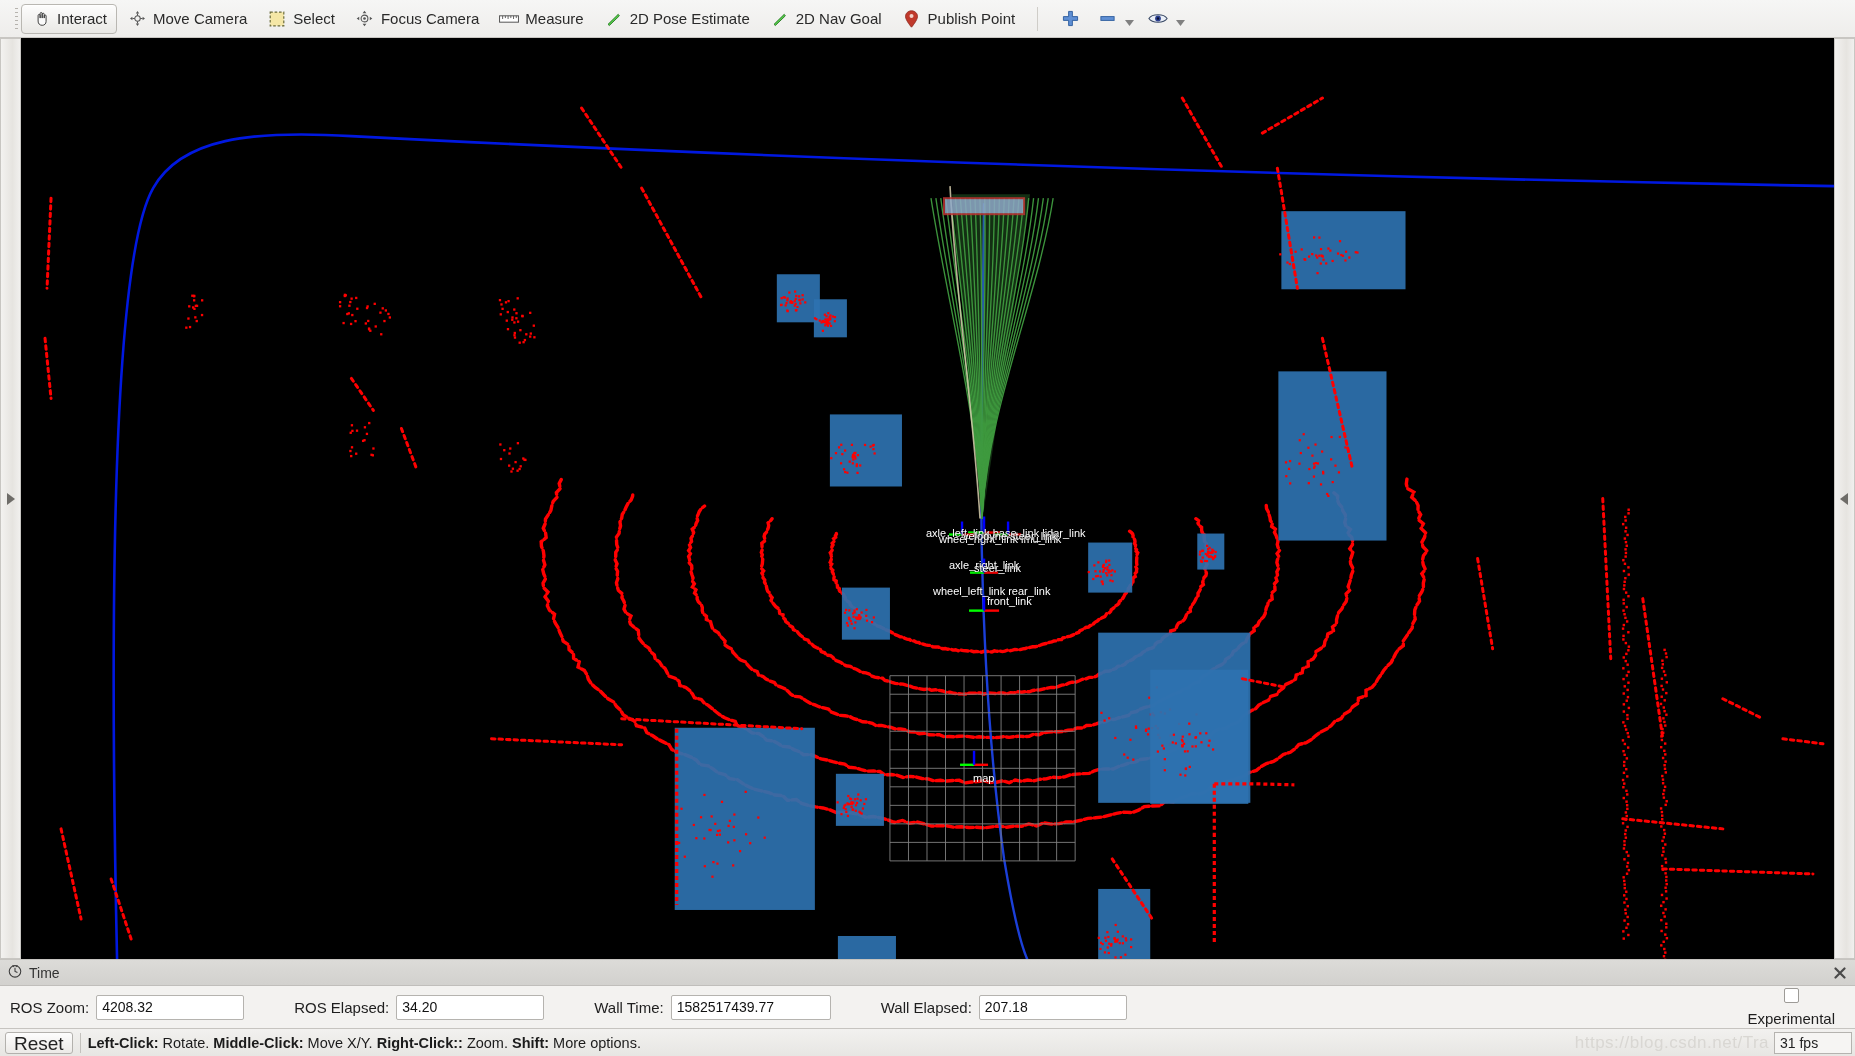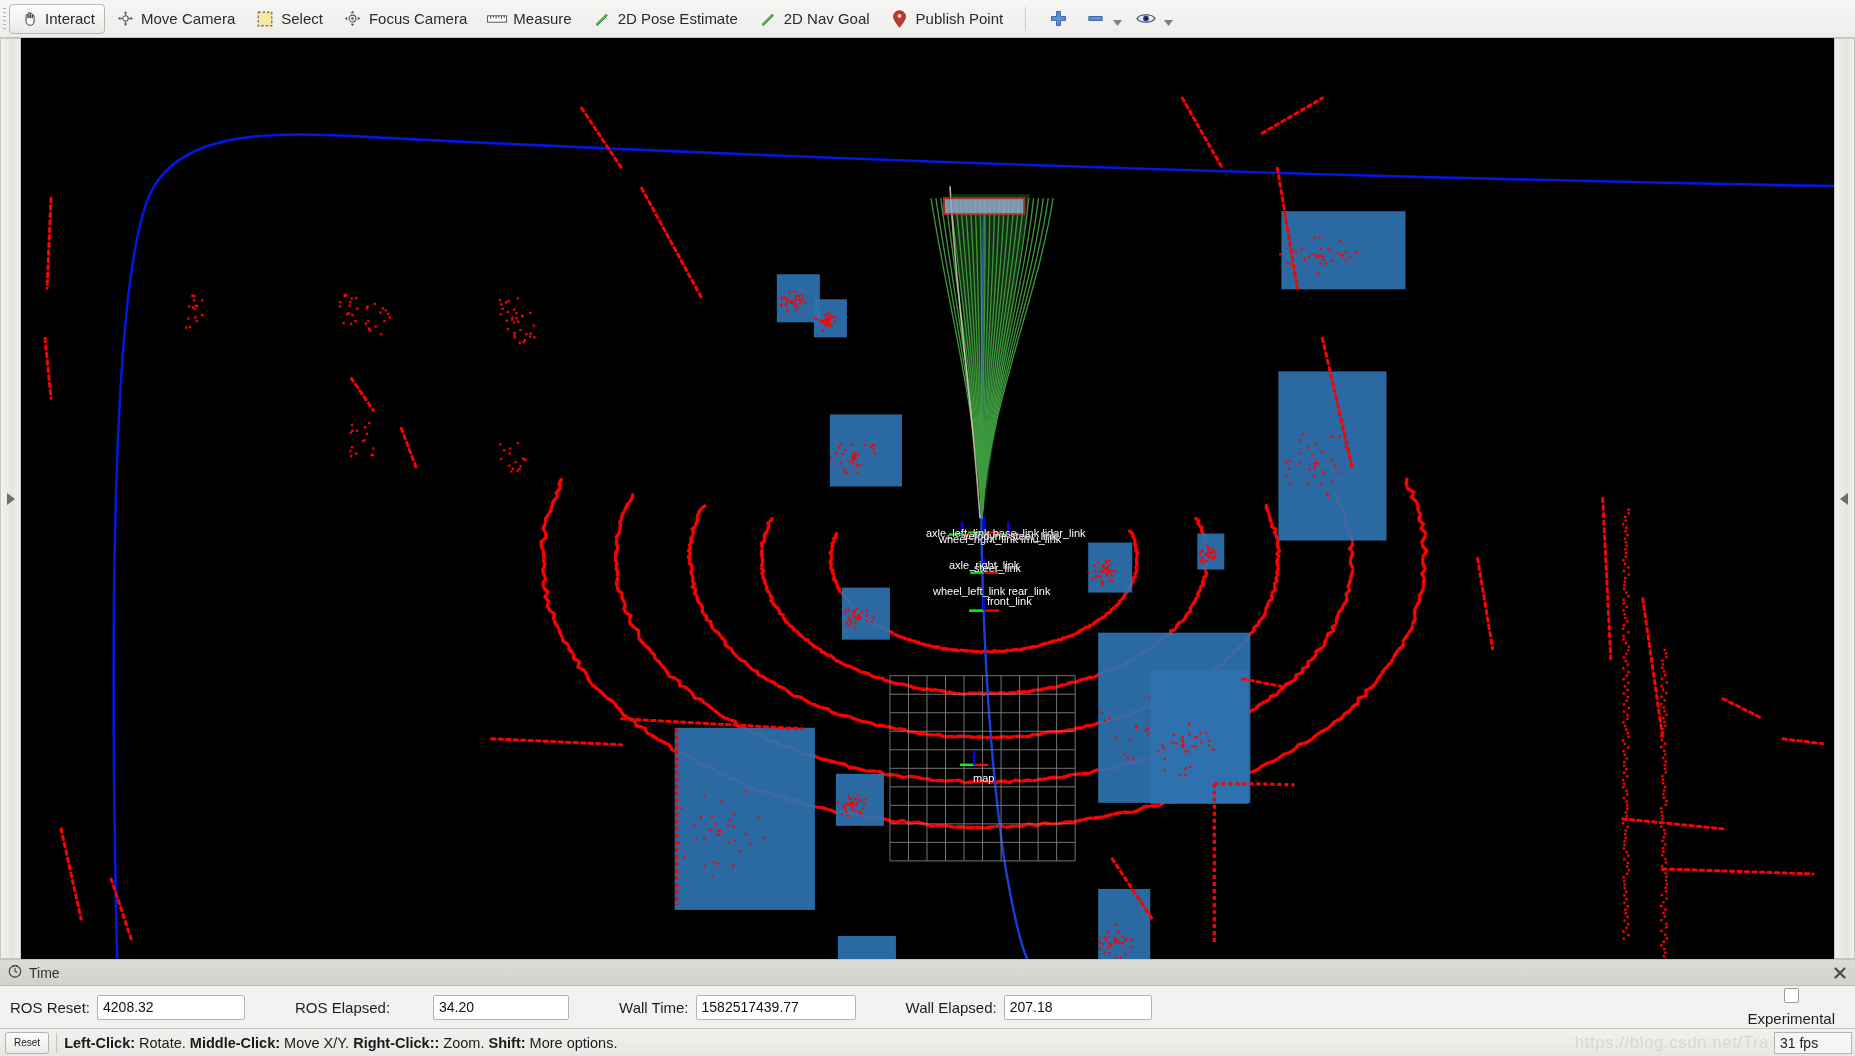--- a/index.html
+++ b/index.html
@@ -12,21 +12,21 @@
     color: #222;
   }
   #app { width: 1855px; height: 1056px; position: relative; display: flex; flex-direction: column; }
 
   
   #toolbar {
     height: 38px; flex: 0 0 38px;
     background: linear-gradient(to bottom, #f6f6f5 0%, #eeedeb 100%);
     border-bottom: 1px solid #c8c6c2;
     display: flex; align-items: center;
-    padding-left: 0;
+    padding-left: 12px;
     position: relative;
     z-index: 5;
   }
   .tb-grip {
     width: 9px; height: 26px;
     display: flex; flex-direction: column; justify-content: center; gap: 3px;
     padding: 0 3px;
   }
   .tb-grip i { display:block; height: 1px; background: #b6b3ae; }
   .tb-btn {
@@ -98,21 +98,21 @@
   .tf-group { display: flex; align-items: center; gap: 7px; }
   .tf-label { font-size: 15px; color: #1e1e1e; white-space: nowrap; }
   .tf-input {
     height: 25px; line-height: 23px;
     border: 1px solid #b5b3af; background: #fff;
     padding: 0 5px; font-size: 14px; color: #111;
     font-family: "Liberation Sans", sans-serif;
     border-radius: 2px;
   }
   #w-ros-time { width: 148px; }
-  #w-ros-elapsed { width: 136px; margin-left: 36px; }
+  #w-ros-elapsed { width: 148px; }
   #w-wall-time { width: 160px; }
   #w-wall-elapsed { width: 148px; }
   .tf-spacer { flex: 1 1 auto; }
   .exp-wrap { display:flex; align-items:center; gap:7px; padding-right: 10px; flex-direction: column; }
   .cbox {
     width: 15px; height: 15px; border: 1px solid #9d9b97; background: #fff; border-radius: 2px;
   }
 
   
   #statusbar {
@@ -120,21 +120,21 @@
     display: flex; align-items: center; gap: 0;
     background: linear-gradient(to bottom,#f2f1ef,#e7e6e3);
     border-top: 1px solid #c6c4c0;
     padding: 0 2px;
     position: relative;
   }
   #reset-btn {
     height: 22px; padding: 0 8px; margin-left: 3px;
     border: 1px solid #b3b1ad; border-radius: 3px;
     background: linear-gradient(to bottom,#fdfdfd,#eceae7);
-    font-size: 10px; color: #222;
+    font-size: 19px; color: #222;
   }
   .sb-sep { width: 1px; height: 20px; background: #c3c1bd; margin: 0 7px; }
   #hint {
     font-size: 14.5px; color: #1b1b1b; white-space: nowrap;
   }
   #hint b { font-weight: bold; }
   #watermark {
     position: absolute; right: 86px; top: 50%; transform: translateY(-50%);
     font-size: 17px; color: #d9d7d3; letter-spacing: 0.5px; white-space: nowrap;
   }
@@ -1230,21 +1230,21 @@
       <span>Time</span>
       <span class="close-x">
         <svg width="12" height="12" viewBox="0 0 12 12">
           <path d="M1.5 1.5 L10.5 10.5 M10.5 1.5 L1.5 10.5" stroke="#4a4a4a" stroke-width="2.2" stroke-linecap="round"></path>
         </svg>
       </span>
     </div>
 
     <div id="time-fields">
       <div class="tf-group">
-        <span class="tf-label">ROS Reset:</span>
+        <span class="tf-label">ROS Zoom:</span>
         <input class="tf-input" id="w-ros-time" readonly="" value="4208.32" style="">
       </div>
       <div style="width:50px"></div>
       <div class="tf-group">
         <span class="tf-label">ROS Elapsed:</span>
         <input class="tf-input" id="w-ros-elapsed" readonly="" value="34.20" style="">
       </div>
       <div style="width:50px"></div>
       <div class="tf-group">
         <span class="tf-label">Wall Time:</span>

